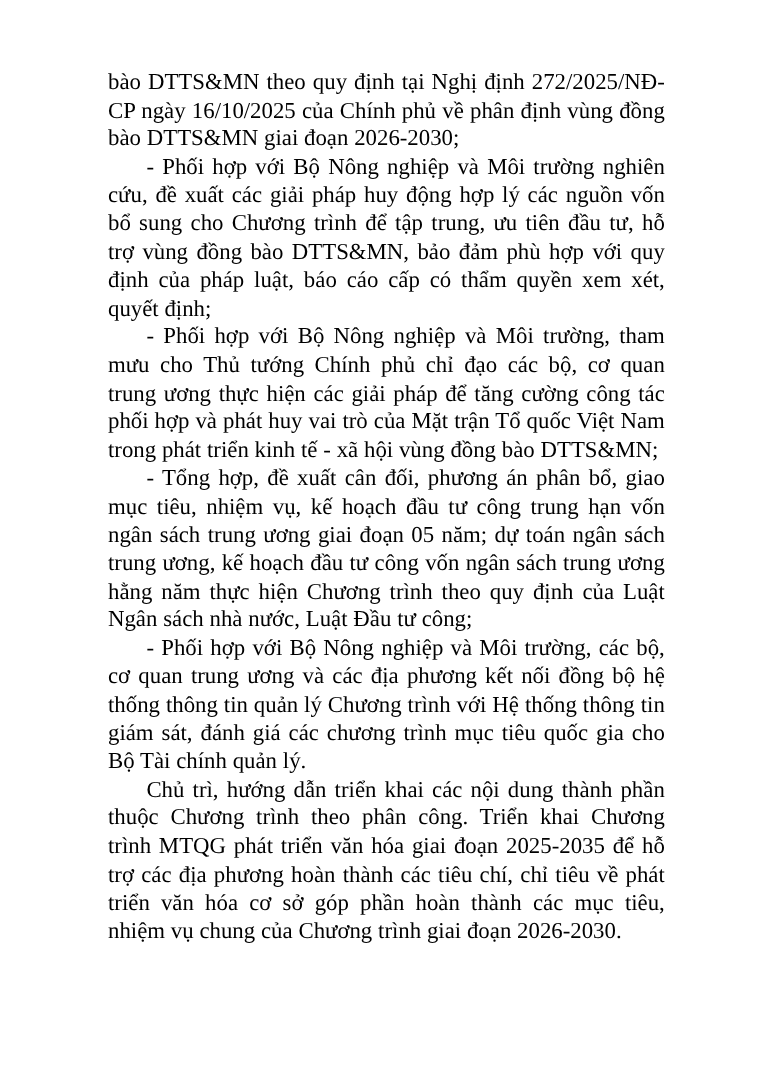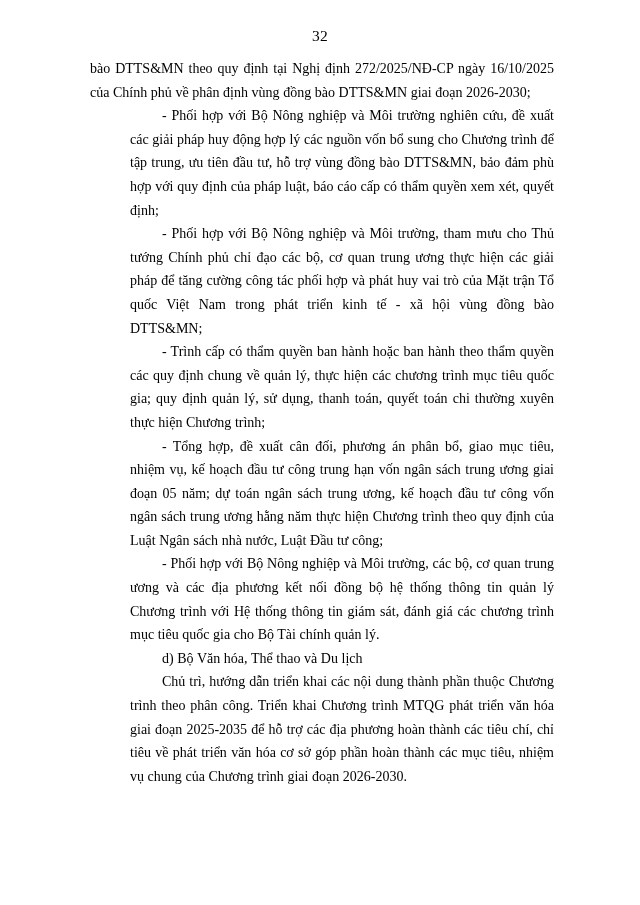--- a/index.html
+++ b/index.html
@@ -34,68 +34,64 @@
   }
   .body-text {
     position: absolute;
     top: 57px;
     left: 90px;
     width: 464px;
   }
   p.para {
     margin: 0;
     padding: 0;
-    font-size: 14px;
+    font-size: 19px;
     line-height: 23.6px;
     text-align: justify;
     text-justify: inter-word;
     text-indent: 0;
     -webkit-hyphens: none;
     hyphens: none;
     word-spacing: 0.1px;
   }
   p.para.indent {
     text-indent: 32px;
-    margin-left: 40px;
   }
   
   p.para::after {
     content: "";
     display: inline-block;
     width: 100%;
   }
   p.para.nostretch::after {
     display: none;
   }
   .clipped {
     overflow: hidden;
   }
 </style>
 </head>
 <body>
 
 <div class="page">
 
-  <div class="page-number">32</div>
 
   <div class="body-text clipped">
 
     <p class="para nostretch">bào DTTS&amp;MN theo quy định tại Nghị định 272/2025/NĐ-CP ngày 16/10/2025 của Chính phủ về phân định vùng đồng bào DTTS&amp;MN giai đoạn 2026-2030;</p>
 
     <p class="para indent nostretch">- Phối hợp với Bộ Nông nghiệp và Môi trường nghiên cứu, đề xuất các giải pháp huy động hợp lý các nguồn vốn bổ sung cho Chương trình để tập trung, ưu tiên đầu tư, hỗ trợ vùng đồng bào DTTS&amp;MN, bảo đảm phù hợp với quy định của pháp luật, báo cáo cấp có thẩm quyền xem xét, quyết định;</p>
 
     <p class="para indent nostretch">- Phối hợp với Bộ Nông nghiệp và Môi trường, tham mưu cho Thủ tướng Chính phủ chỉ đạo các bộ, cơ quan trung ương thực hiện các giải pháp để tăng cường công tác phối hợp và phát huy vai trò của Mặt trận Tổ quốc Việt Nam trong phát triển kinh tế - xã hội vùng đồng bào DTTS&amp;MN;</p>
 
 
 
 
-    <p class="para indent nostretch">- Trình cấp có thẩm quyền ban hành hoặc ban hành theo thẩm quyền các quy định chung về quản lý, thực hiện các chương trình mục tiêu quốc gia; quy định quản lý, sử dụng, thanh toán, quyết toán chi thường xuyên thực hiện Chương trình;</p>
 
     <p class="para indent nostretch">- Tổng hợp, đề xuất cân đối, phương án phân bổ, giao mục tiêu, nhiệm vụ, kế hoạch đầu tư công trung hạn vốn ngân sách trung ương giai đoạn 05 năm; dự toán ngân sách trung ương, kế hoạch đầu tư công vốn ngân sách trung ương hằng năm thực hiện Chương trình theo quy định của Luật Ngân sách nhà nước, Luật Đầu tư công;</p>
 
     <p class="para indent nostretch">- Phối hợp với Bộ Nông nghiệp và Môi trường, các bộ, cơ quan trung ương và các địa phương kết nối đồng bộ hệ thống thông tin quản lý Chương trình với Hệ thống thông tin giám sát, đánh giá các chương trình mục tiêu quốc gia cho Bộ Tài chính quản lý.</p>
 
-    <p class="para indent nostretch">d) Bộ Văn hóa, Thể thao và Du lịch</p>
 
     <p class="para indent nostretch">Chủ trì, hướng dẫn triển khai các nội dung thành phần thuộc Chương trình theo phân công. Triển khai Chương trình MTQG phát triển văn hóa giai đoạn 2025-2035 để hỗ trợ các địa phương hoàn thành các tiêu chí, chỉ tiêu về phát triển văn hóa cơ sở góp phần hoàn thành các mục tiêu, nhiệm vụ chung của Chương trình giai đoạn 2026-2030.</p>
 
   </div>
 </div>
 
 </body></html>

